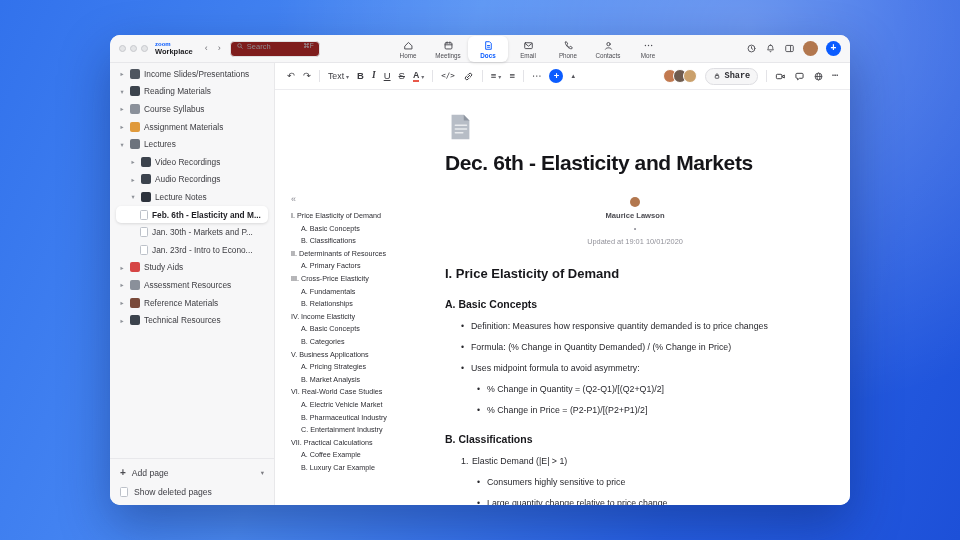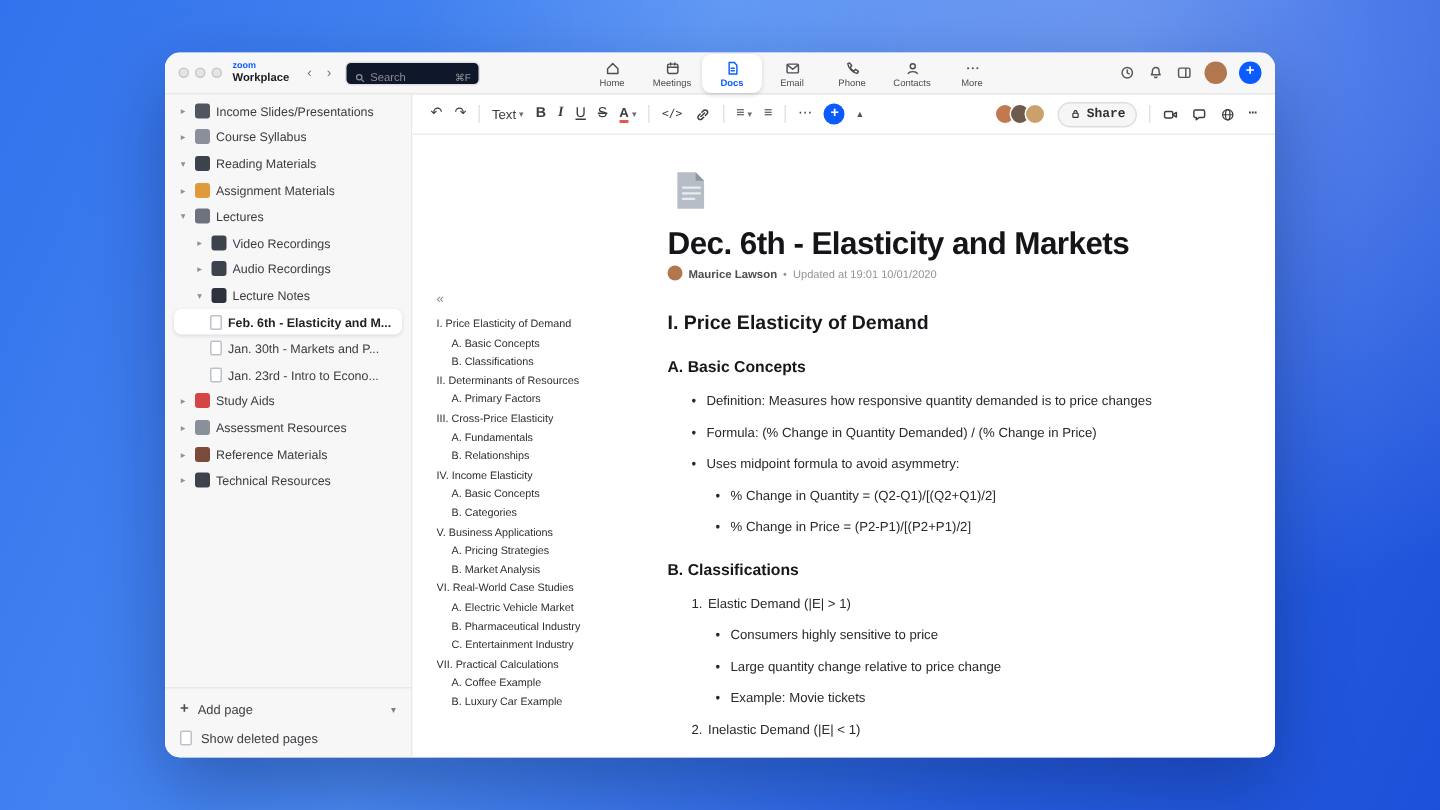--- a/index.html
+++ b/index.html
@@ -16,22 +16,22 @@
 
   
   .topbar { position:relative; flex:0 0 28px; background:#f7f7f8; border-bottom:1px solid #e7e7ea;
     display:flex; align-items:center; padding:0 9px; }
   .lights { display:flex; gap:4px; margin-right:7px; }
   .light { width:7px; height:7px; border-radius:50%; background:#e4e5e7; border:1px solid #c7c8cc; }
   .brand { margin-right:7px; line-height:1.05; }
   .brand .z { display:block; font-size:6px; font-weight:700; color:#0b5cff; }
   .brand .w { display:block; font-size:7.5px; font-weight:700; color:#1c1c20; }
   .navbtn { width:13px; height:13px; border-radius:50%; color:#6e6e74; font-size:9px; line-height:12px; text-align:center; }
-  .search { margin-left:4px; width:90px; height:16px; background:#0f172a; border:1px solid #e0e0e3; border-radius:4px;
-    display:flex; align-items:flex-end; gap:3px; padding:0 5px; color:#8d8d93; font-size:7.5px; }
+  .search { margin-left:4px; width:90px; height:16px; background:#7f1d1d; border:1px solid #e0e0e3; border-radius:4px;
+    display:flex; align-items:flex-start; gap:3px; padding:0 5px; color:#8d8d93; font-size:7.5px; }
   .search svg { width:8px; height:8px; }
   .search .kbd { margin-left:auto; font-size:6.5px; color:#9c9ca2; }
   .tabs { position:absolute; left:278px; top:1px; height:26px; display:flex; }
   .tab { width:40px; display:flex; flex-direction:column; align-items:center; justify-content:center; gap:1px;
     color:#4c4c52; font-size:6.3px; border-radius:6px; }
   .tab .tic svg { width:11px; height:11px; display:block; }
   .tab.active { background:#fff; box-shadow:0 1px 3px rgba(0,0,0,.14); color:#0b5cff; font-weight:700; }
   .topright { margin-left:auto; display:flex; align-items:center; gap:8px; color:#55555b; }
   .topright svg { width:11px; height:11px; display:block; }
   .tr-avatar { width:15px; height:15px; border-radius:50%; background:#b2774e; }
@@ -95,21 +95,21 @@
   .docwrap { flex:1; position:relative; overflow:hidden; }
   .toc-collapse { position:absolute; left:16px; top:104px; font-size:9px; color:#8a8a92; }
   .toc { position:absolute; left:16px; top:120px; width:150px; }
   .toc-item { font-size:7.2px; line-height:12.6px; color:#2d2d33; white-space:nowrap; overflow:hidden;
     text-overflow:ellipsis; }
   .toc-item.d1 { padding-left:10px; }
   .content { position:absolute; left:170px; top:0; width:380px; }
   .doc-icon { margin-top:22px; }
   .doc-icon svg { width:30px; height:30px; display:block; }
   .doc-title { margin-top:9px; font-size:21px; font-weight:800; letter-spacing:-.4px; color:#151519; white-space:nowrap; }
-  .byline { margin-top:2px; display:flex; align-items:center; gap:4px; font-size:7.4px; color:#92929a; }
+  .byline { margin-top:22px; display:flex; align-items:center; gap:4px; font-size:7.4px; color:#92929a;flex-direction:column; }
   .by-av { width:10px; height:10px; border-radius:50%; background:#b2774e; }
   .by-name { font-size:7.6px; font-weight:700; color:#4c4c52; }
   .h2 { font-size:13px; font-weight:800; color:#17171b; margin-top:20px; }
   .h3 { font-size:10.5px; font-weight:800; color:#17171b; margin-top:17px; }
   .bl { display:flex; margin-top:11px; font-size:8.8px; color:#28282d; line-height:1.15; padding-left:16px; }
   .bl .mk { flex:0 0 10px; }
   .bl.num .mk { flex:0 0 11px; }
   .bl.d1 { padding-left:32px; }
   .bl .tx { white-space:nowrap; }
 </style>
@@ -230,28 +230,28 @@
     <div class="wbody">
 
       <aside class="sidebar">
         <div class="tree">
             <div class="row" style="padding-left:2px">
               <span class="tw">▸</span>
               <span class="ic ic-slides"></span>
               <span class="lbl">Income Slides/Presentations</span>
             </div>
             <div class="row" style="padding-left:2px">
-              <span class="tw">▸</span>
-              <span class="ic ic-syllabus"></span>
-              <span class="lbl">Course Syllabus</span>
-            </div>
-            <div class="row" style="padding-left:2px">
               <span class="tw">▾</span>
               <span class="ic ic-reading"></span>
               <span class="lbl">Reading Materials</span>
+            </div>
+            <div class="row" style="padding-left:2px">
+              <span class="tw">▸</span>
+              <span class="ic ic-syllabus"></span>
+              <span class="lbl">Course Syllabus</span>
             </div>
             <div class="row" style="padding-left:2px">
               <span class="tw">▸</span>
               <span class="ic ic-assignment"></span>
               <span class="lbl">Assignment Materials</span>
             </div>
             <div class="row" style="padding-left:2px">
               <span class="tw">▾</span>
               <span class="ic ic-lectures"></span>
               <span class="lbl">Lectures</span>

